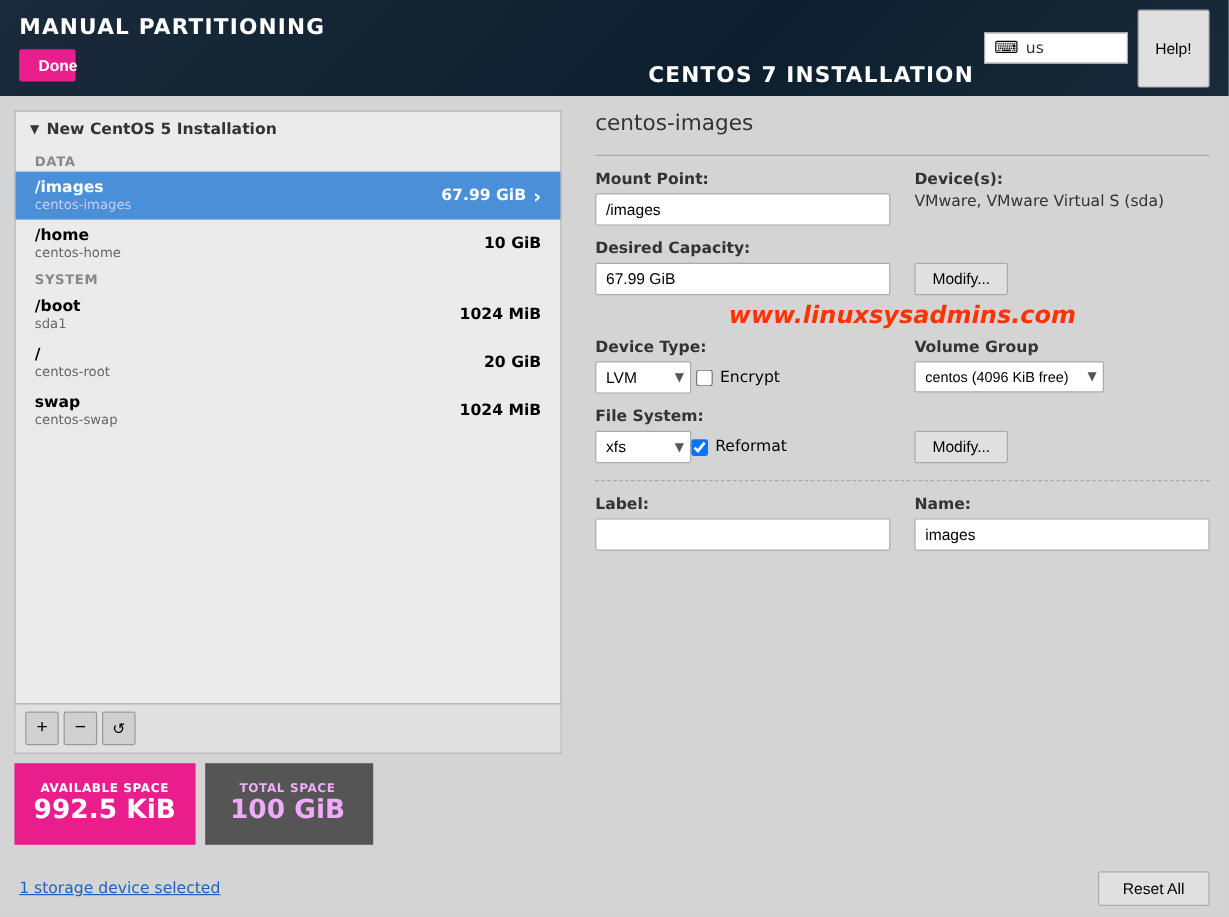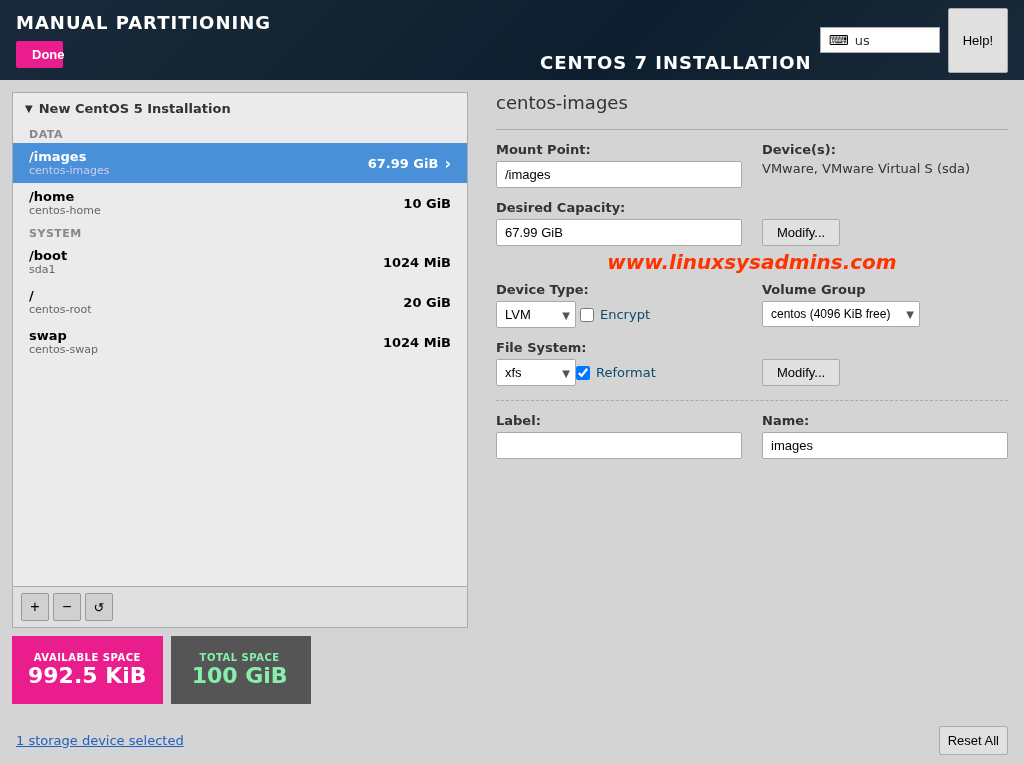--- a/index.html
+++ b/index.html
@@ -191,21 +191,21 @@
       padding: 4px 16px;
       min-width: 140px;
       height: 68px;
     }
     .space-box.available {
       background: #e91e8c;
       color: white;
     }
     .space-box.total {
       background: #555;
-      color: #86efac;
+      color: #f0abfc;
       padding-left: 14px;
     }
     .space-label {
       font-size: 10px;
       font-weight: bold;
       letter-spacing: 0.5px;
       text-transform: uppercase;
     }
     .space-value {
       font-size: 22px;
@@ -336,32 +336,32 @@
       align-items: center;
       gap: 6px;
     }
     .checkbox {
       width: 14px;
       height: 14px;
       cursor: pointer;
     }
     .reformat-label {
       font-size: 13px;
-      color: #0c4a6e;
+      color: #000000;
     }
     .label-name-grid {
       display: grid;
       grid-template-columns: 1fr 1fr;
       gap: 12px 20px;
       margin-top: 12px;
     }
     .reset-btn {
       background: #e0e0e0;
       border: 1px solid #aaa;
-      padding: 6px 8px;
+      padding: 6px 20px;
       font-size: 13px;
       cursor: pointer;
       border-radius: 2px;
     }
   </style>
 </head>
 <body>
 
 <div class="header">
   <div class="header-left">

